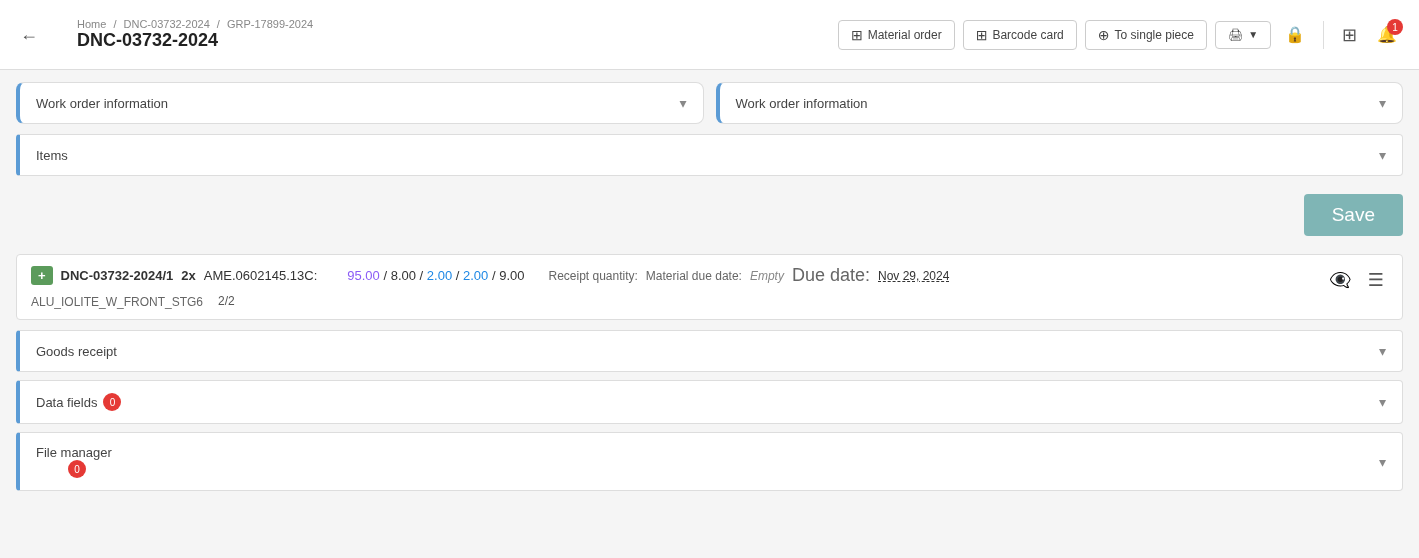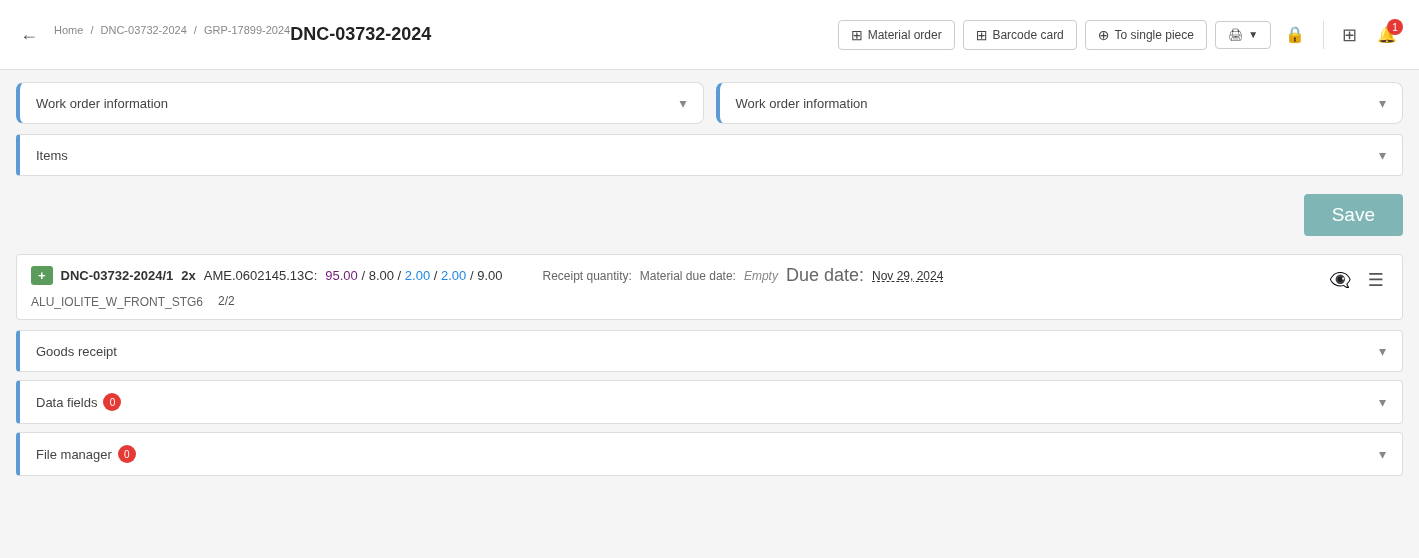--- a/index.html
+++ b/index.html
@@ -23,21 +23,22 @@
     .back-btn {
       background: none;
       border: none;
       cursor: pointer;
       font-size: 18px;
       color: #555;
       padding: 4px;
     }
     .breadcrumb {
       display: flex;
-      flex-direction: row;
+      flex-direction: column;
+      margin-left: 23px;
     }
     .breadcrumb-trail {
       font-size: 11px;
       color: #888;
     }
     .breadcrumb-trail a { color: #888; text-decoration: none; }
     .breadcrumb-trail span { margin: 0 4px; }
     .breadcrumb-title {
       font-size: 18px;
       font-weight: 600;
@@ -317,29 +318,29 @@
   </div>
 
   <div class="work-order-row">
     <div class="wo-left">
       <div class="wo-top">
         <button class="wo-add-btn">+</button>
         <span class="wo-id">DNC-03732-2024/1</span>
         <span style="font-weight:600;">2x</span>
         <span class="wo-code">AME.0602145.13C:</span>
         <span class="wo-nums">
-          <span style="color:#701a75;">95.00</span>
+          <span style="color:#8b5cf6;margin-left:22px;">95.00</span>
           <span style="color:#333;">/ 8.00 /</span>
           <span style="color:#1e88e5;">2.00</span>
           <span style="color:#333;"> / </span>
           <span style="color:#1e88e5;">2.00</span>
           <span style="color:#333;"> / </span>
           <span style="color:#333;">9.00</span>
         </span>
-        <span style="color:#666; font-size:12px; margin-left:32px;">Receipt quantity:</span>
+        <span style="color:#666; font-size:12px; margin-left:16px;">Receipt quantity:</span>
         <span style="color:#666; font-size:12px;">Material due date:</span>
         <span style="color:#888; font-style:italic; font-size:12px;">Empty</span>
         <span style="color:#666; font-size:18px;">Due date:</span>
         <span class="due-date" style="color:#333; font-size:12px;">Nov 29, 2024</span>
       </div>
       <div style="display:flex; gap: 15px; align-items:center; margin-top:4px;">
         <div class="wo-sub">ALU_IOLITE_W_FRONT_STG6</div>
         <span style="font-size:12px; color:#555;">2/2</span>
       </div>
     </div>
@@ -365,21 +366,21 @@
       <span style="display:flex; align-items:center;">
         <span class="panel-header-title">Data fields</span>
         <span class="badge">0</span>
       </span>
       <span class="chevron">▾</span>
     </div>
   </div>
 
   <div class="section-panel">
     <div class="panel-header">
-      <span style="display:flex; align-items:center;">
+      <span style="display:flex; align-items:center;flex-direction:column;">
         <span class="panel-header-title">File manager</span>
         <span class="badge">0</span>
       </span>
       <span class="chevron">▾</span>
     </div>
   </div>
 
 </div>
 
 </body></html>

